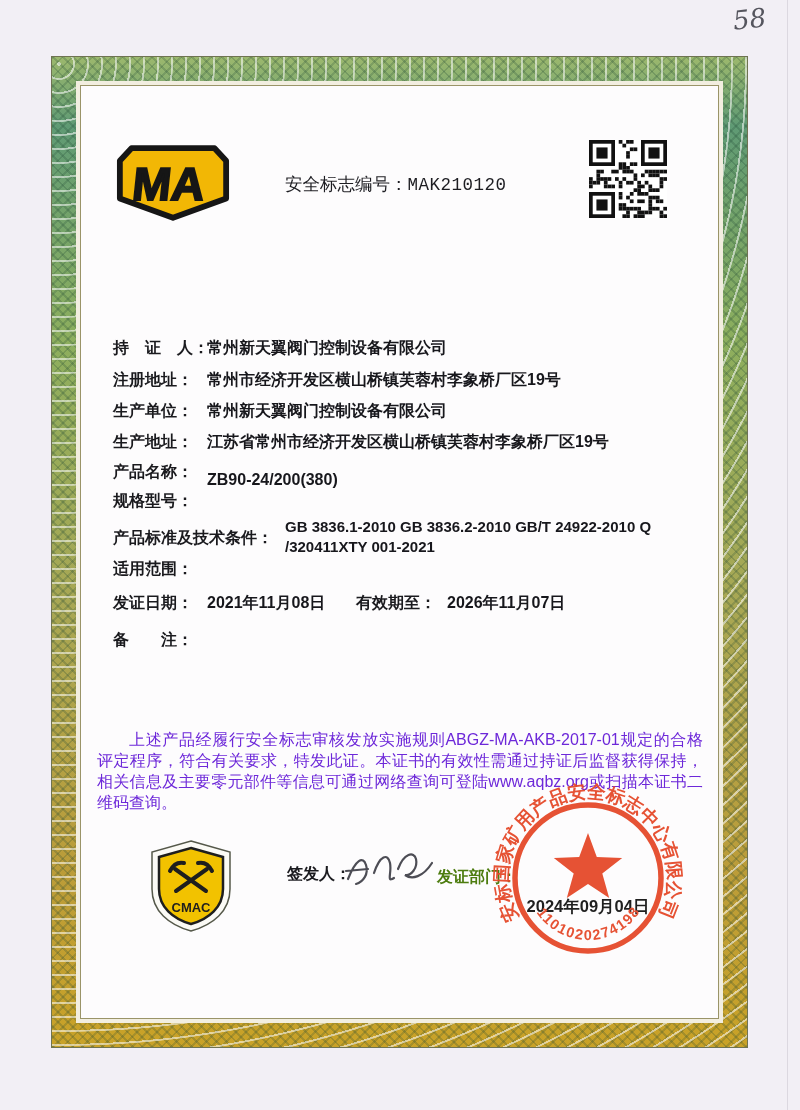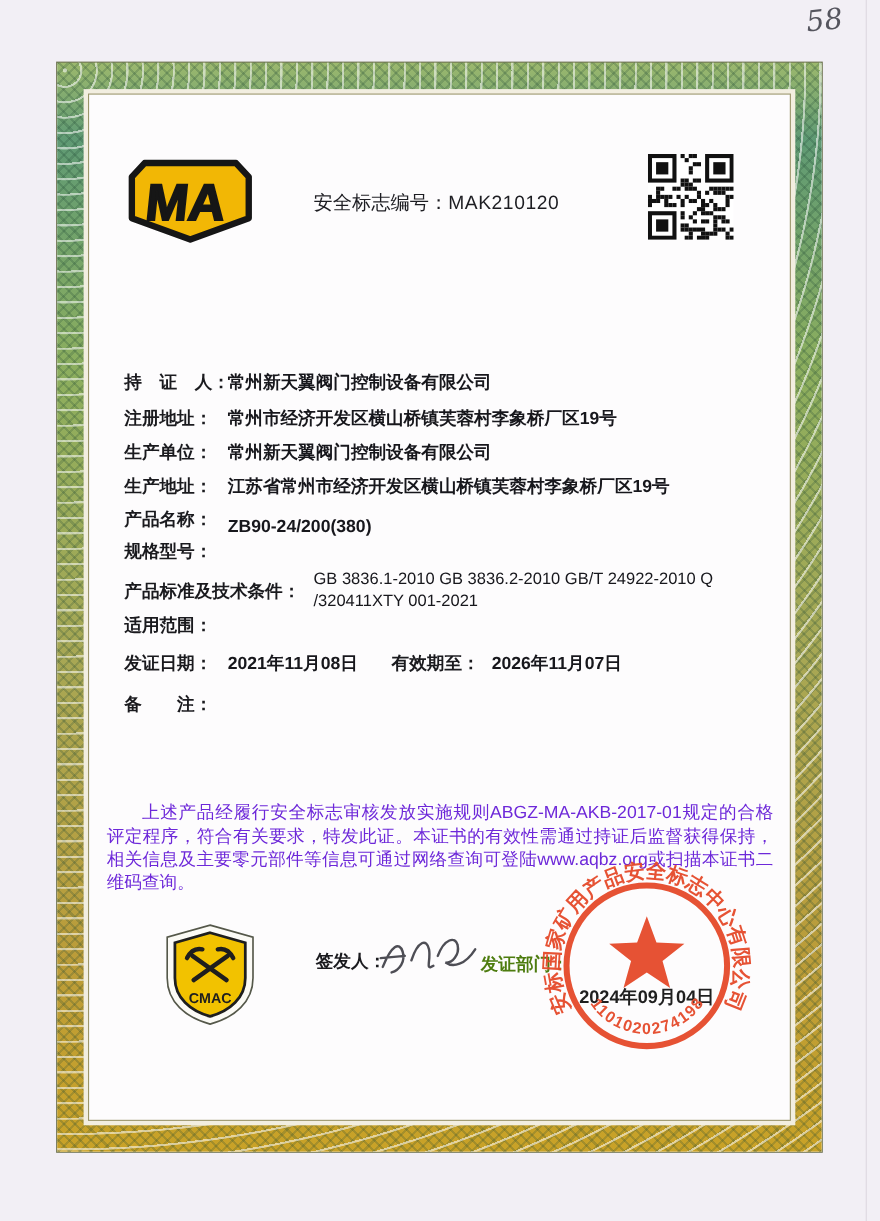--- a/index.html
+++ b/index.html
@@ -16,31 +16,31 @@
       repeating-linear-gradient(45deg, rgba(30,70,50,.22) 0 2px, rgba(0,0,0,0) 2px 7px),
       repeating-linear-gradient(-45deg, rgba(30,70,50,.20) 0 2px, rgba(0,0,0,0) 2px 7px),
       linear-gradient(180deg,#9cb86d 0%,#5f9a74 7%,#8cae5e 28%,#a8a754 55%,#bb9c39 82%,#c9a227 100%);
     box-shadow:0 0 0 1px #6f7352;}
   .frame-inner{position:absolute;left:28px;top:28px;right:28px;bottom:28px;
     background:#fdfcfd;border:1px solid #9a9468;box-shadow:0 0 0 4px #f2eee0;}
 
   
   .ma-logo{position:absolute;left:116px;top:144px;}
   .mark-no{position:absolute;left:285px;top:172px;font-size:17.5px;color:#1d1d22;white-space:nowrap;}
-  .mark-no .code{font-family:Liberation Sans, sans-serif;letter-spacing:.5px;}
+  .mark-no .code{font-family:Liberation Mono, monospace;letter-spacing:.5px;}
   .qr{position:absolute;left:589px;top:140px;}
 
   .cert-title{position:absolute;left:0;top:251px;width:100%;text-align:center;
     font-size:32px;font-weight:bold;letter-spacing:4px;color:#151518;}
 
   
   .row{position:absolute;left:113px;font-size:16px;color:#1a1a1e;white-space:nowrap;}
   .row .lbl{font-weight:bold;display:inline-block;}
   .val-abs{position:absolute;font-weight:bold;font-size:16px;color:#17171c;white-space:nowrap;}
-  .standards-val{position:absolute;left:285px;top:517px;width:412px;font-weight:normal;
+  .standards-val{position:absolute;left:285px;top:517px;width:412px;font-weight:bold;
     font-size:15px;line-height:20px;color:#17171c;white-space:pre-line;}
 
   .statement{position:absolute;left:97px;top:729px;width:606px;font-size:16px;font-weight:normal;
     line-height:21px;color:#6d28d9;text-align:justify;text-indent:2em;}
 
   
   .cmac{position:absolute;left:146px;top:839px;}
   .signer-label{position:absolute;left:287px;top:864px;font-size:16px;font-weight:bold;color:#1a1a1e;}
   .signature{position:absolute;left:342px;top:841px;}
   .dept-label{position:absolute;left:437px;top:867px;font-size:16px;font-weight:bold;color:#4d7c0f;}

